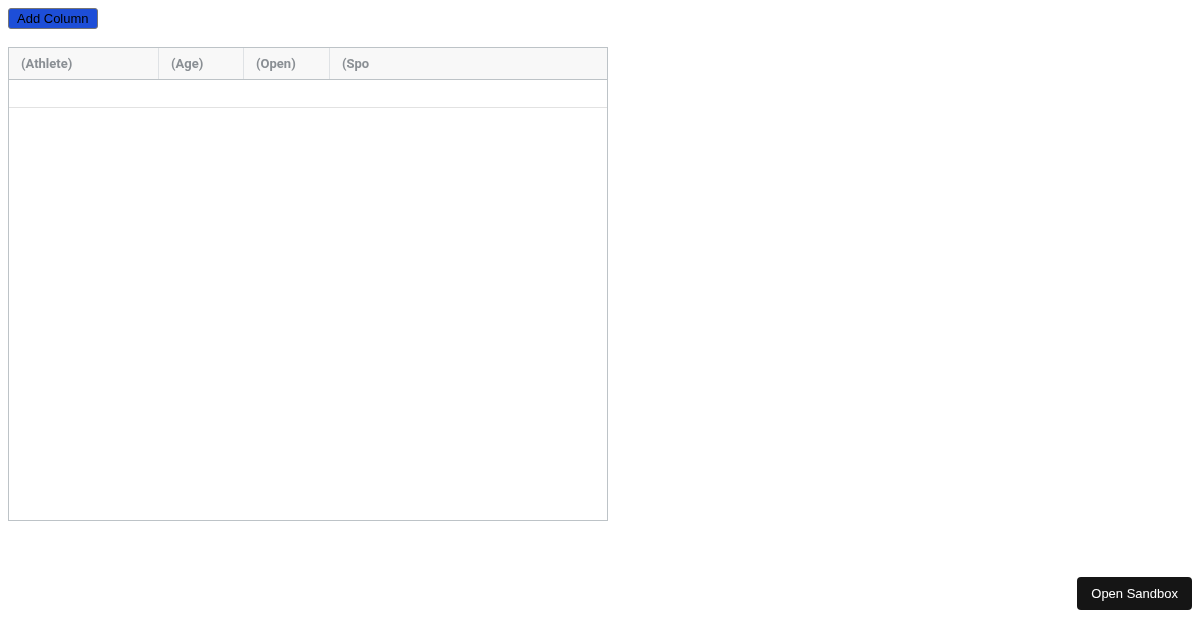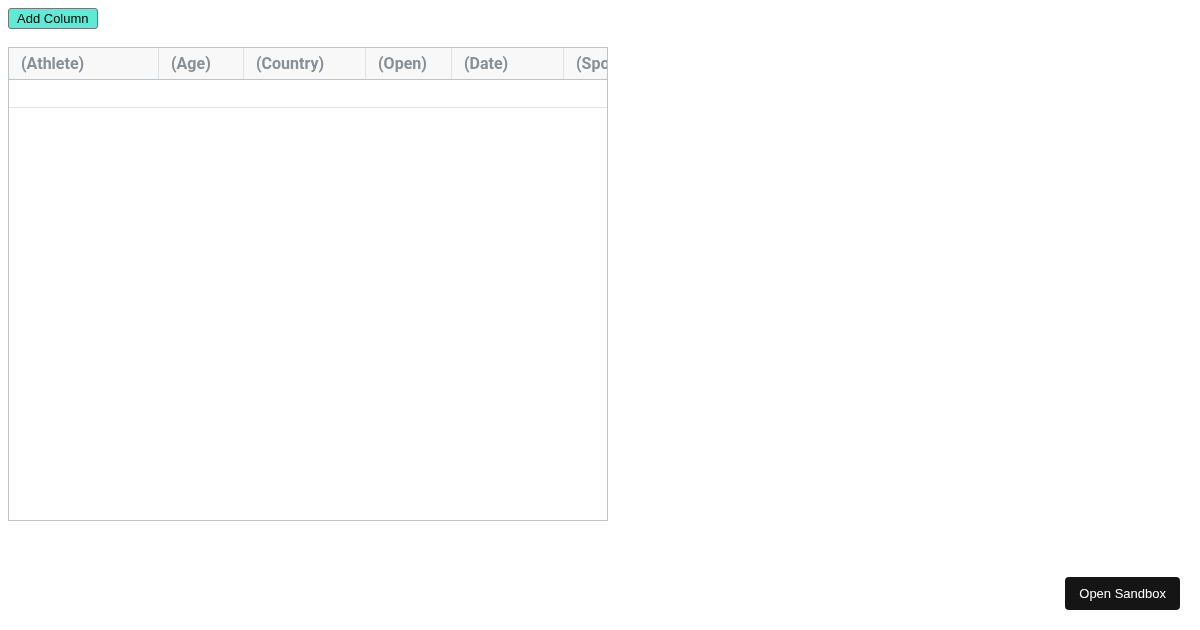--- a/index.html
+++ b/index.html
@@ -10,21 +10,21 @@
       font-size: 13px;
       background: #fff;
       width: 1200px;
       height: 630px;
       position: relative;
     }
     .add-btn {
       font-family: Arial, sans-serif;
       font-size: 13px;
       padding: 2px 8px;
-      background: #5eead4;
+      background: #1d4ed8;
       border: 1px solid #767676;
       border-radius: 3px;
       cursor: pointer;
     }
 
     .grid-wrapper {
       margin-top: 18px;
       width: 600px;
       height: 474px;
       border: 1px solid #bdc3c7;
@@ -40,41 +40,41 @@
       height: 32px;
       flex: 0 0 32px;
       overflow: hidden;
     }
     .grid-header-cell {
       flex: 0 0 auto;
       display: flex;
       align-items: center;
       padding: 0 12px;
       font-weight: 700;
-      font-size: 16px;
+      font-size: 13px;
       color: #8a8f94;
       border-right: 1px solid #dfe2e5;
       white-space: nowrap;
       overflow: hidden;
     }
     .grid-header-cell:last-child { border-right: none; }
 
     .grid-body {
       flex: 1 1 auto;
       overflow: hidden;
     }
     .grid-row {
       display: flex;
       border-bottom: 1px solid #e2e2e2;
       height: 28px;
     }
 
     .open-sandbox {
       position: absolute;
-      right: 20px;
+      right: 8px;
       bottom: 20px;
       background: #151515;
       color: #fff;
       font-size: 13px;
       padding: 9px 14px;
       border-radius: 4px;
       border: none;
       cursor: pointer;
     }
   </style>
@@ -83,23 +83,21 @@
 
 
 
 <button class="add-btn">Add Column</button>
 
 <div class="grid-wrapper">
 
   <div class="grid-header">
     <div class="grid-header-cell" style="width: 150px;">(Athlete)</div>
     <div class="grid-header-cell" style="width: 85px; text-align: center;">(Age)</div>
-    <div class="grid-header-cell" style="width: 122px;">(Country)</div>
     <div class="grid-header-cell" style="width: 86px;">(Open)</div>
-    <div class="grid-header-cell" style="width: 112px;">(Date)</div>
     <div class="grid-header-cell" style="width: 60px;">(Spo</div>
   </div>
 
   <div class="grid-body">
     <div class="grid-row"></div>
   </div>
 </div>
 
 <button class="open-sandbox">Open Sandbox</button>
 

